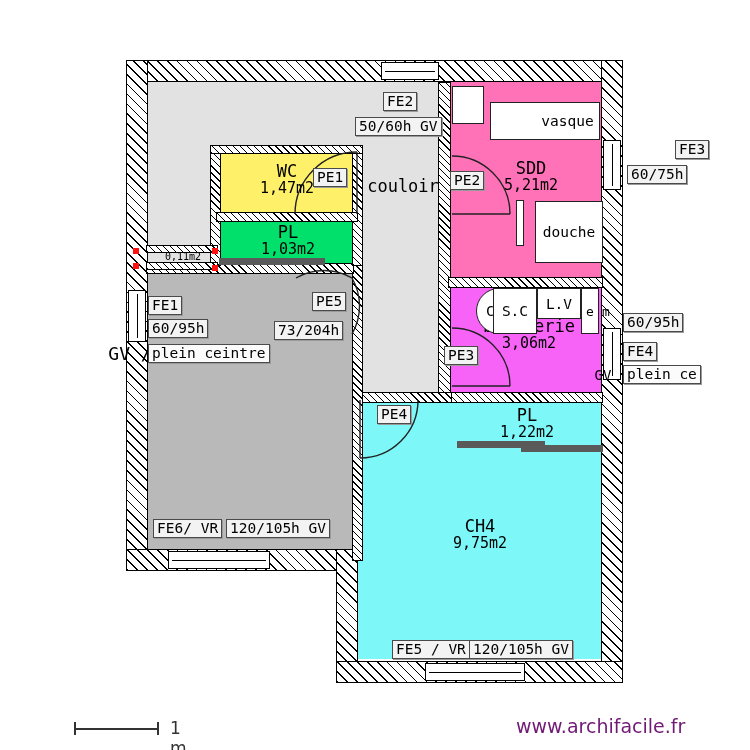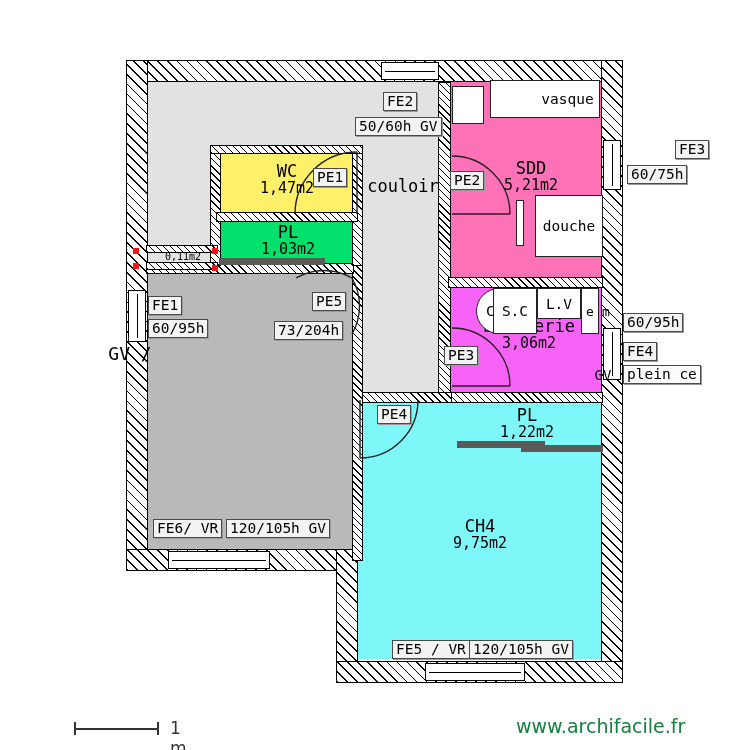--- a/index.html
+++ b/index.html
@@ -70,21 +70,21 @@
 
   .dot{position:absolute;width:6px;height:6px;background:#ff1111;z-index:20;}
 
   
   .scale{position:absolute;z-index:15;}
   .scale .bar{position:absolute;left:0;top:10px;width:85px;height:0;border-top:2px solid #333;}
   .scale .cap{position:absolute;left:0;top:4px;width:0;height:13px;border-left:2px solid #333;}
   .scale .cap2{position:absolute;left:83px;top:4px;width:0;height:13px;border-left:2px solid #333;}
   .scale .txt{position:absolute;left:96px;top:0px;font-size:17px;color:#333;
     font-family:"DejaVu Sans","Liberation Sans",sans-serif;}
-  .site{position:absolute;z-index:15;font-size:19px;color:#15803d;
+  .site{position:absolute;z-index:15;font-size:19px;color:#701a75;
     font-family:"DejaVu Sans","Liberation Sans",sans-serif;}
 
   
   .shade{position:absolute;background:#5a5a5a;z-index:8;}
 </style>
 </head>
 <body>
 
 <div id="plan">
 
@@ -158,25 +158,25 @@
   <div class="win v" style="left:603px;top:328px;width:18px;height:52px;">
       <i></i>
     </div>
   <div class="win" style="left:168px;top:551px;width:102px;height:18px;">
       <i></i>
     </div>
   <div class="win" style="left:425px;top:663px;width:100px;height:18px;">
       <i></i>
     </div>
 
-  <div class="fix" style="left:490px;top:80px;width:110px;height:38px;padding-left:45px;">
+  <div class="fix" style="left:490px;top:102px;width:110px;height:38px;padding-left:45px;">
     <span>vasque</span>
   </div>
   <div class="fix" style="left:452px;top:86px;width:32px;height:38px;"></div>
-  <div class="fix" style="left:535px;top:195px;width:68px;height:62px;">
+  <div class="fix" style="left:535px;top:201px;width:68px;height:62px;">
     <span>douche</span>
   </div>
   <div class="fix" style="left:516px;top:200px;width:8px;height:46px;"></div>
 
   <div class="fix round" style="left:452px;top:288px;width:46px;height:46px;margin-left:24px;">
     <span>C.E</span>
   </div>
   <div class="fix" style="left:493px;top:288px;width:44px;height:46px;">
     <span>S.C</span>
   </div>
@@ -284,20 +284,22 @@
 
   <div class="tag" style="left:627px;top:140px;margin-left:48px;">
     <span>FE3</span></div>
   <div class="tag" style="left:627px;top:165px;">
     <span>60/75h</span></div>
 
   <div class="tag" style="left:148px;top:296px;">
     <span>FE1</span></div>
   <div class="tag" style="left:148px;top:319px;">
     <span>60/95h</span></div>
+  <div class="tag lite" style="left:148px;top:344px;">
+    <span>plein ceintre</span></div>
   <div class="rlabel" style="left:108px;top:345px;width:44px;font-size:18px;">
     <span>GV /</span></div>
 
   <div class="tag" style="left:623px;top:313px;">
     <span>60/95h</span></div>
   <div class="tag" style="left:623px;top:342px;">
     <span>FE4</span></div>
   <div class="tag lite" style="left:623px;top:365px;">
     <span>plein ce</span></div>
   <div class="rlabel" style="left:582px;top:367px;width:42px;font-size:14px;">

